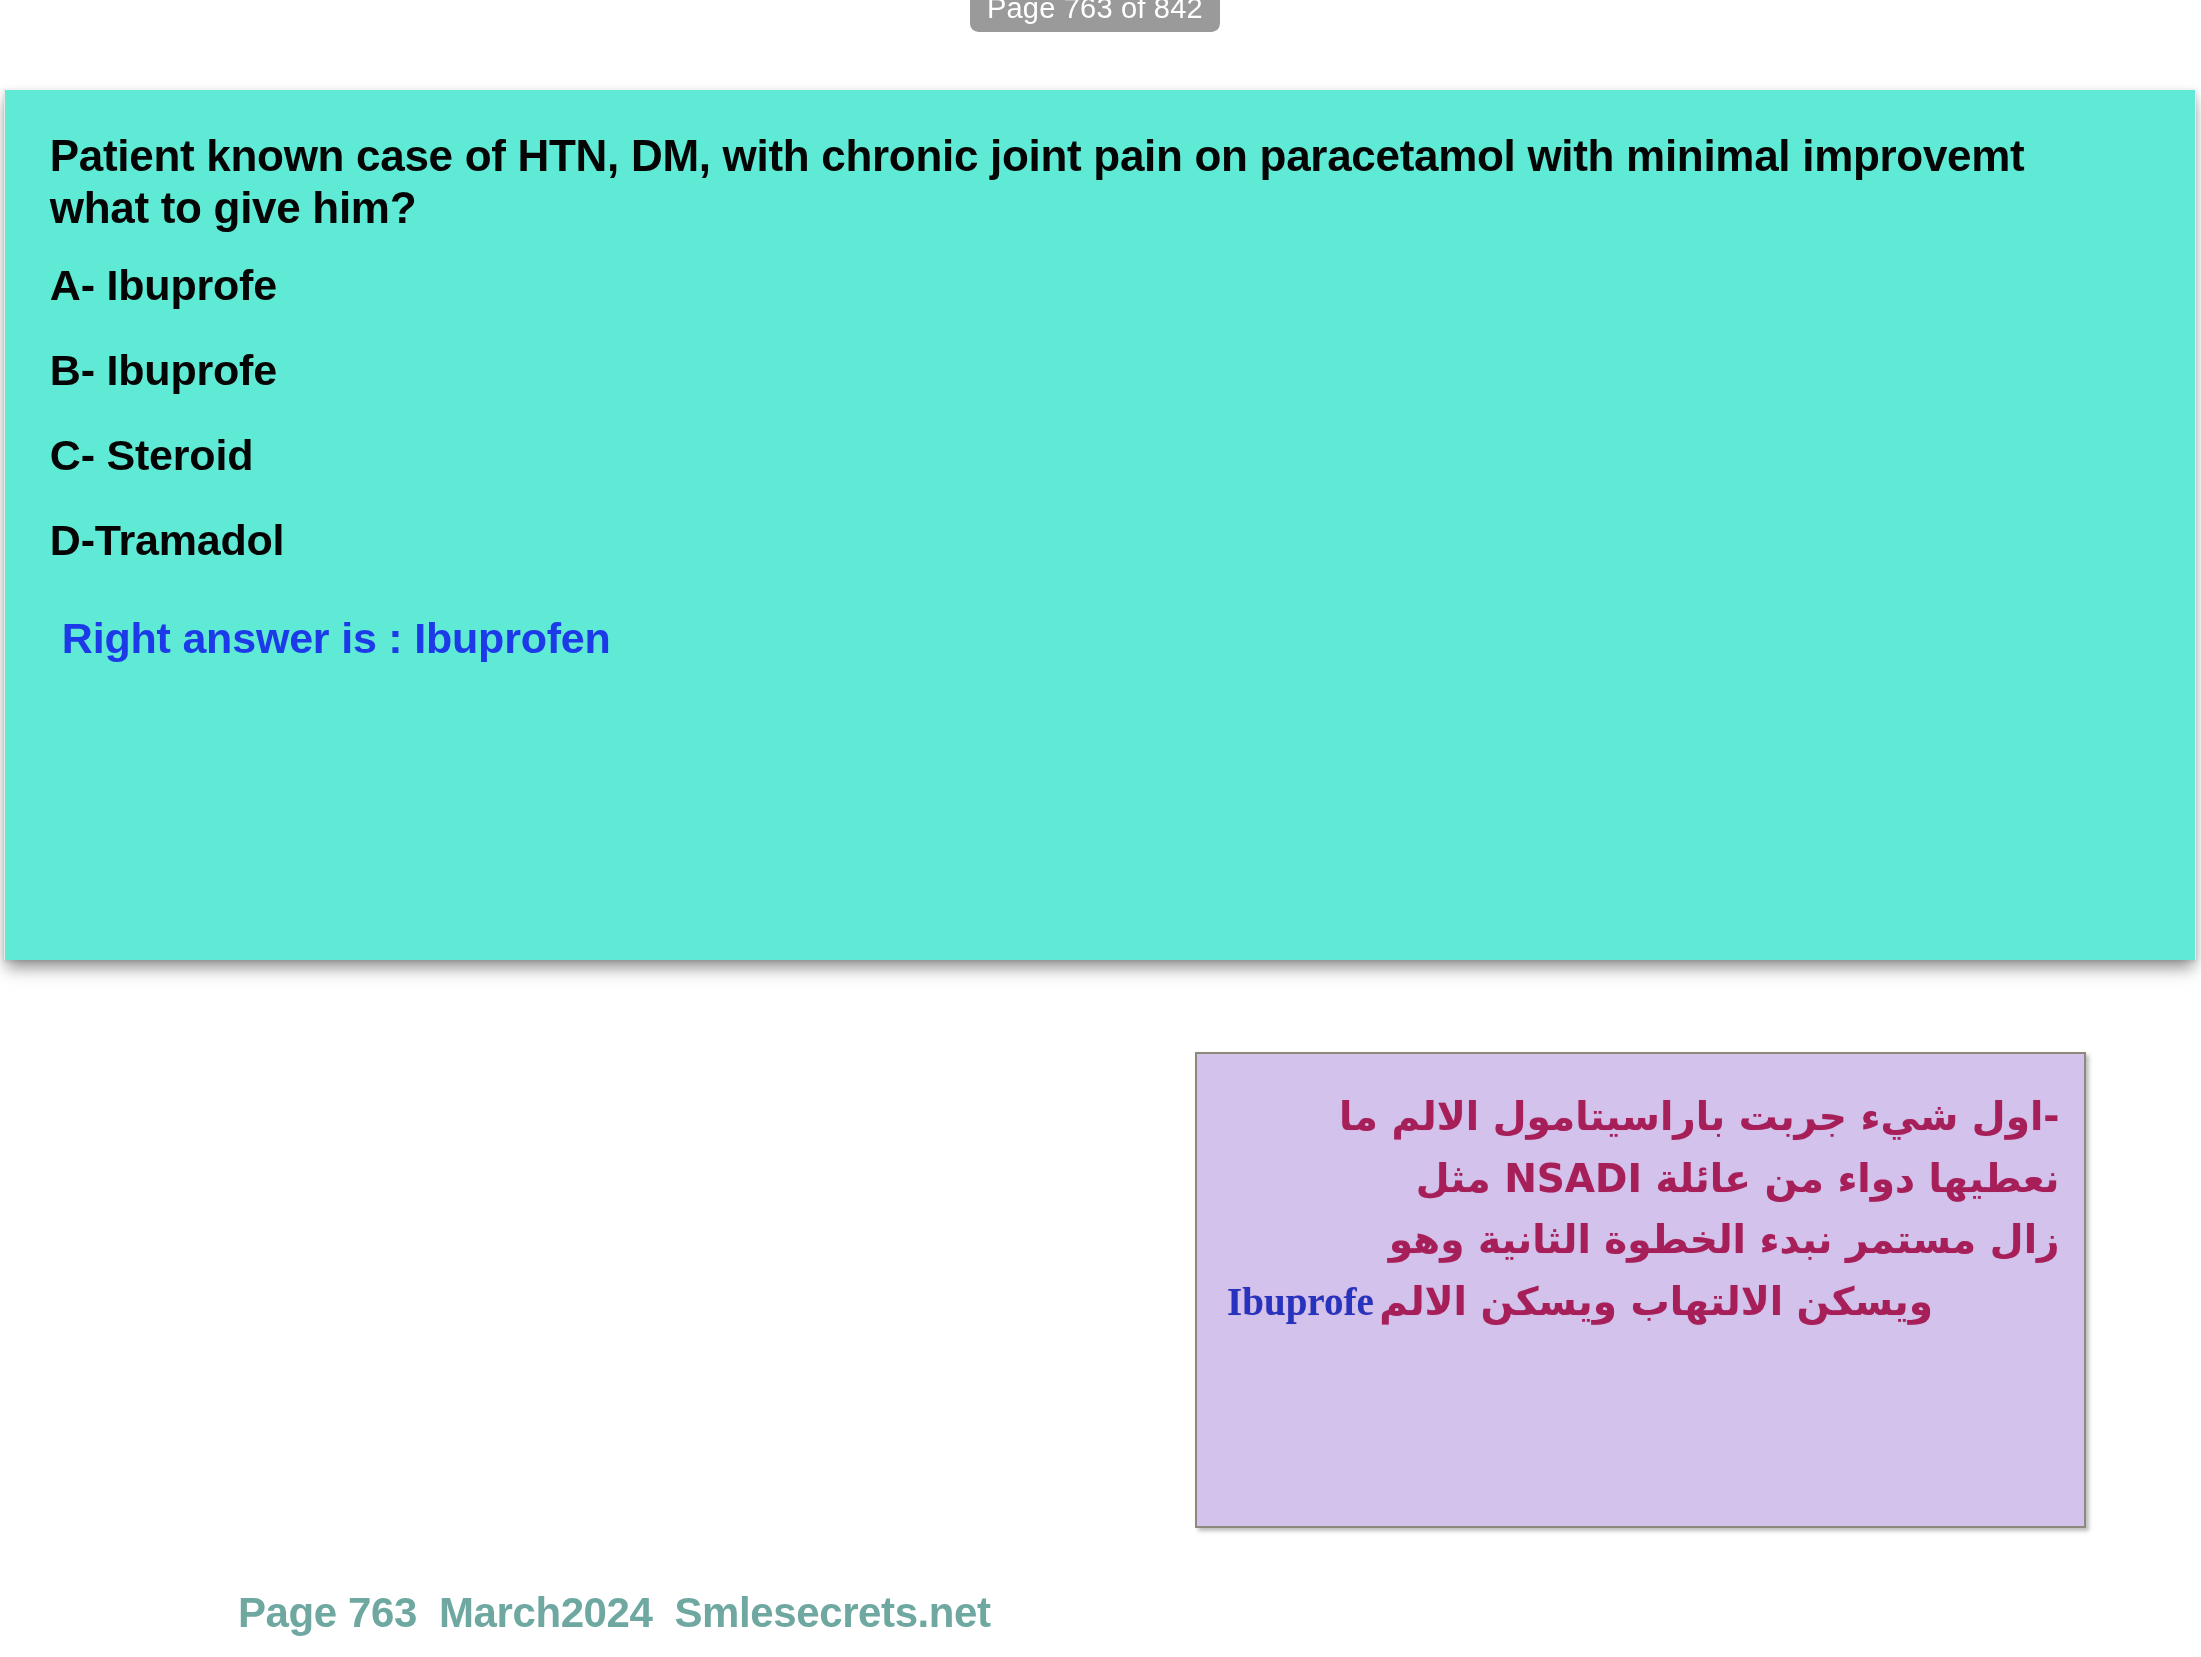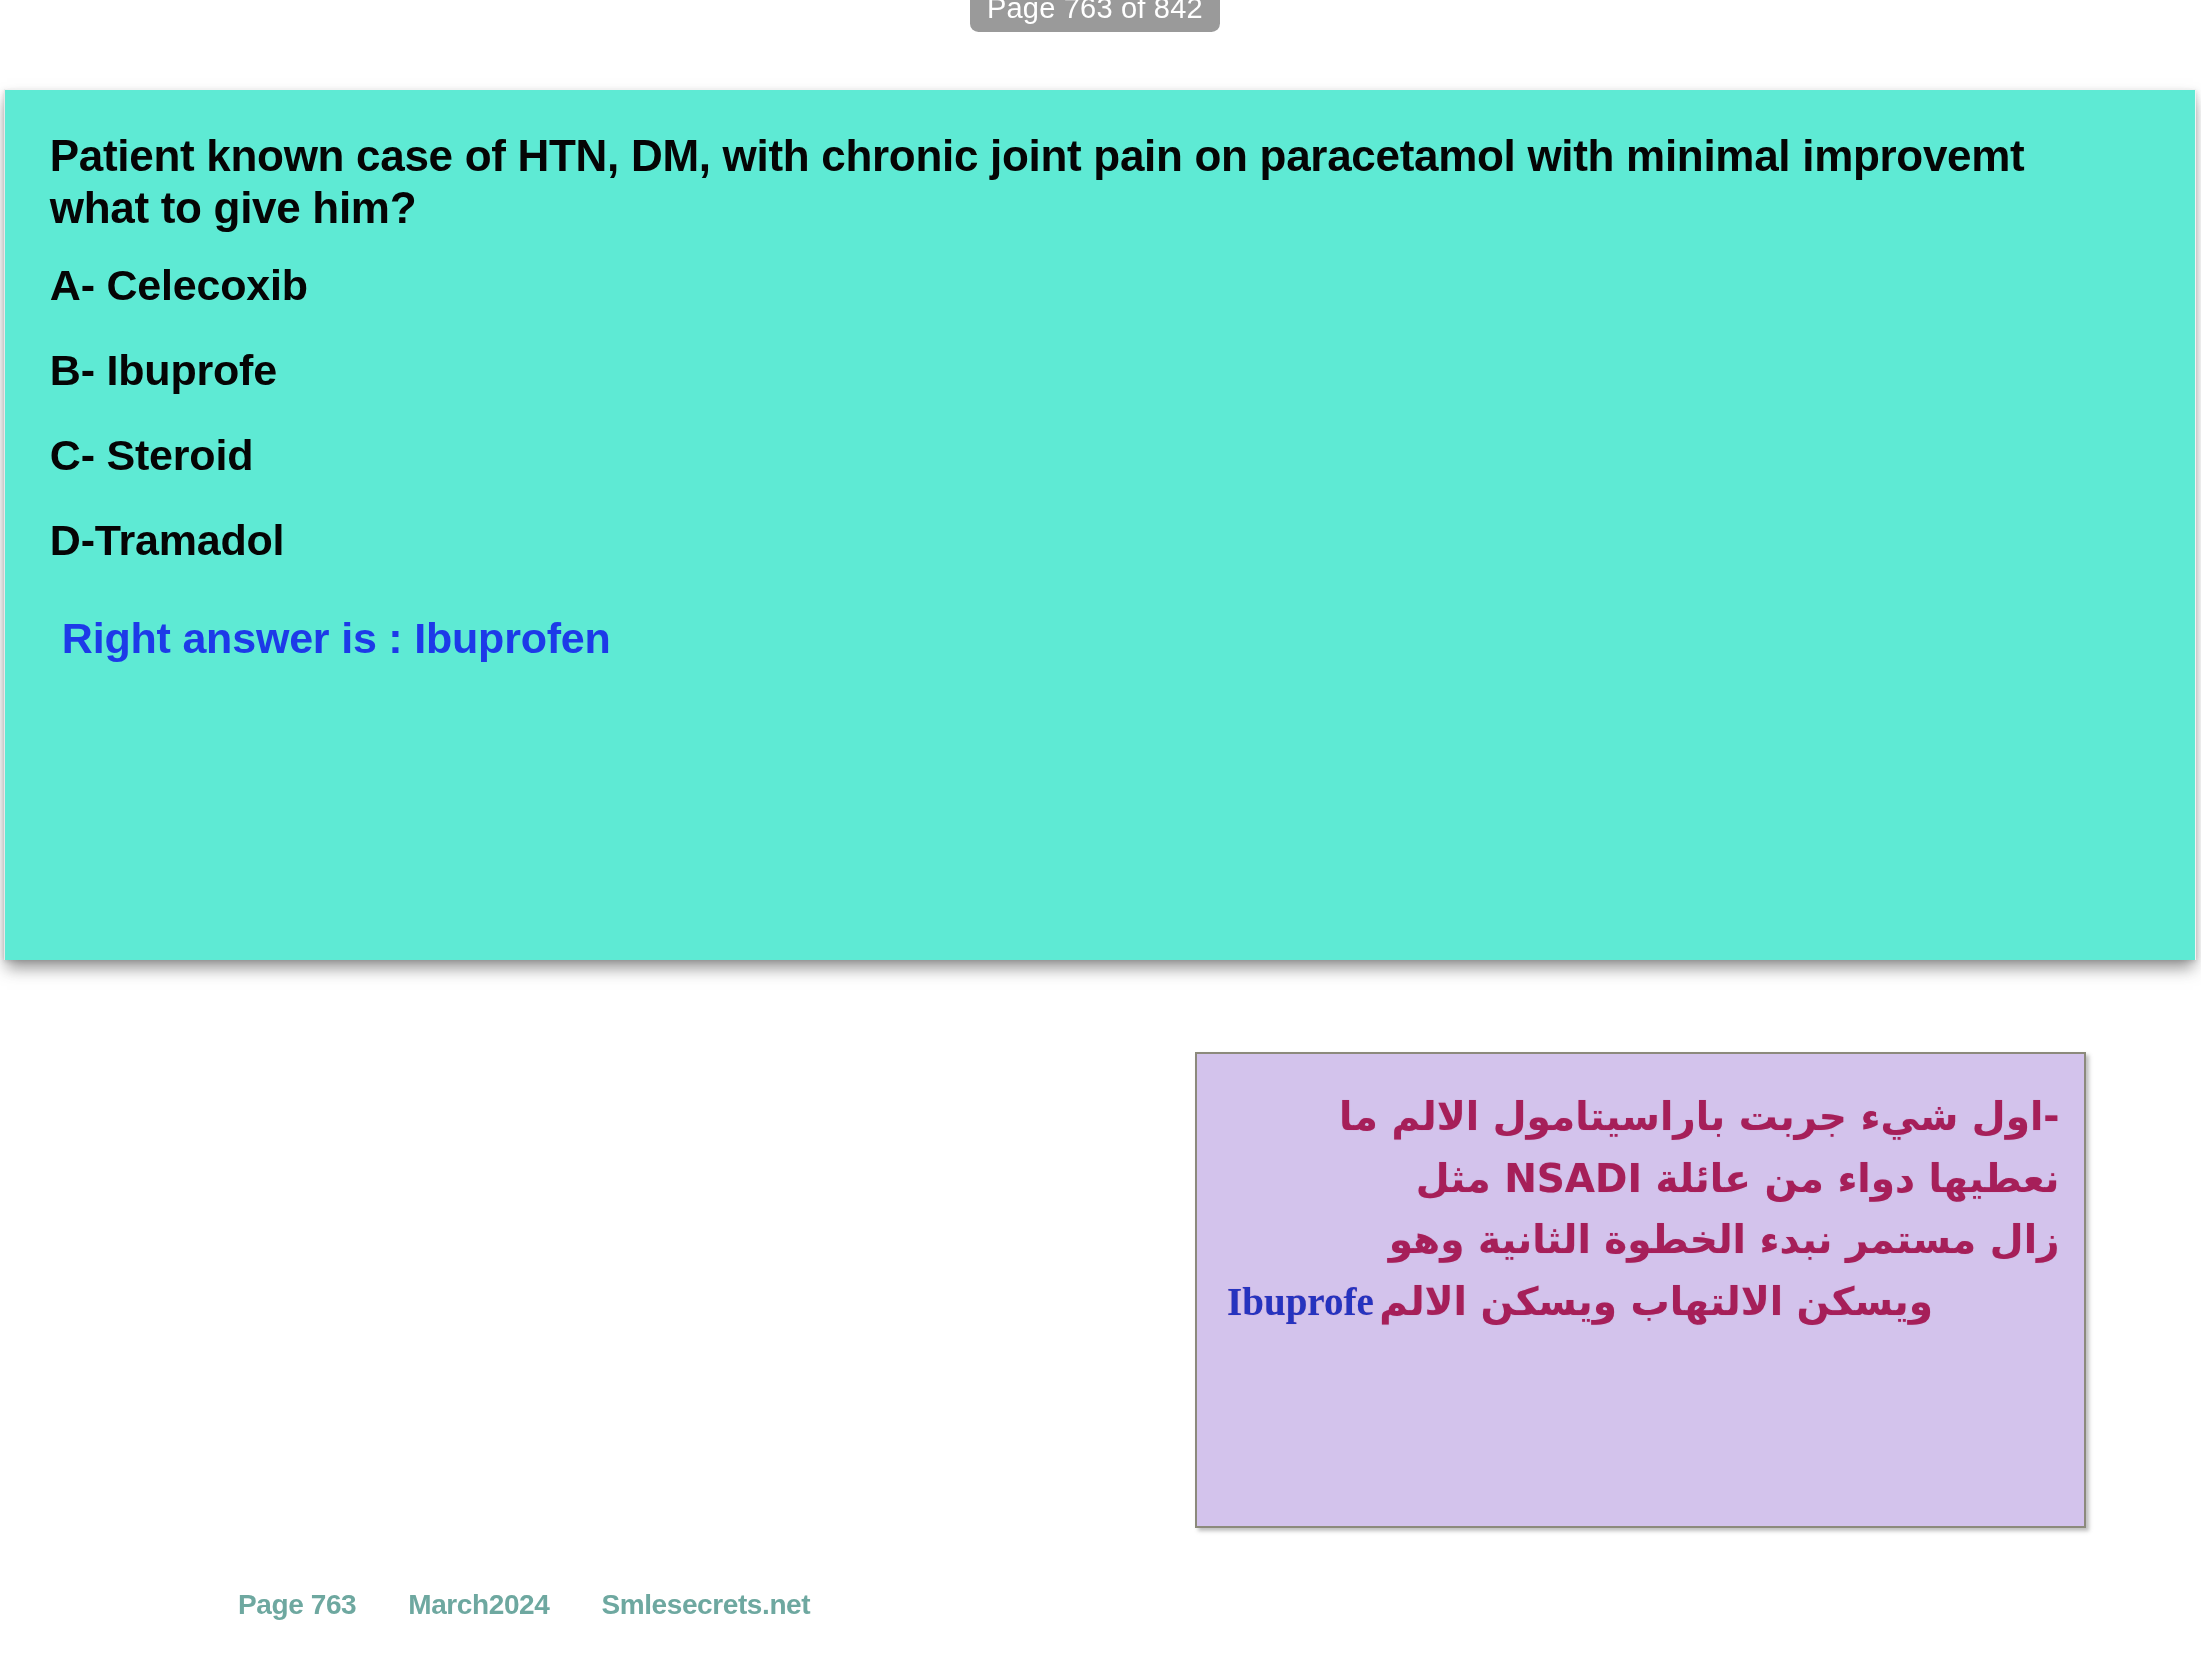--- a/index.html
+++ b/index.html
@@ -135,41 +135,41 @@
     padding: 0 5.6px;
   }
 
   
   #page-footer {
     position: absolute;
     left: 238px;
     top: 1589px;
     display: flex;
     align-items: baseline;
-    gap: 52px;
+    gap: 22px;
     font-family: "Liberation Sans", sans-serif;
     font-weight: bold;
-    font-size: 28px;
+    font-size: 42px;
     letter-spacing: -0.4px;
     color: #6ea8a0;
     z-index: 5;
     justify-content: flex-end;
   }
 </style>
 </head>
 <body>
 
 <div id="page-indicator">Page 763 of 842</div>
 
 <div id="question-card">
   <div class="card-inner">
 
     <p class="q-stem"> Patient known case of HTN, DM, with chronic joint pain on paracetamol with minimal improvemt what to give him?</p>
 
-    <div class="option">A- Celecoxib</div>
+    <div class="option">A- Ibuprofe</div>
 
     <div class="option">B- Ibuprofe</div>
 
     <div class="option">C- Steroid</div>
 
     <div class="option">D-Tramadol</div>
 
     <div id="answer-line">Right answer is : Ibuprofen</div>
 
   </div>

